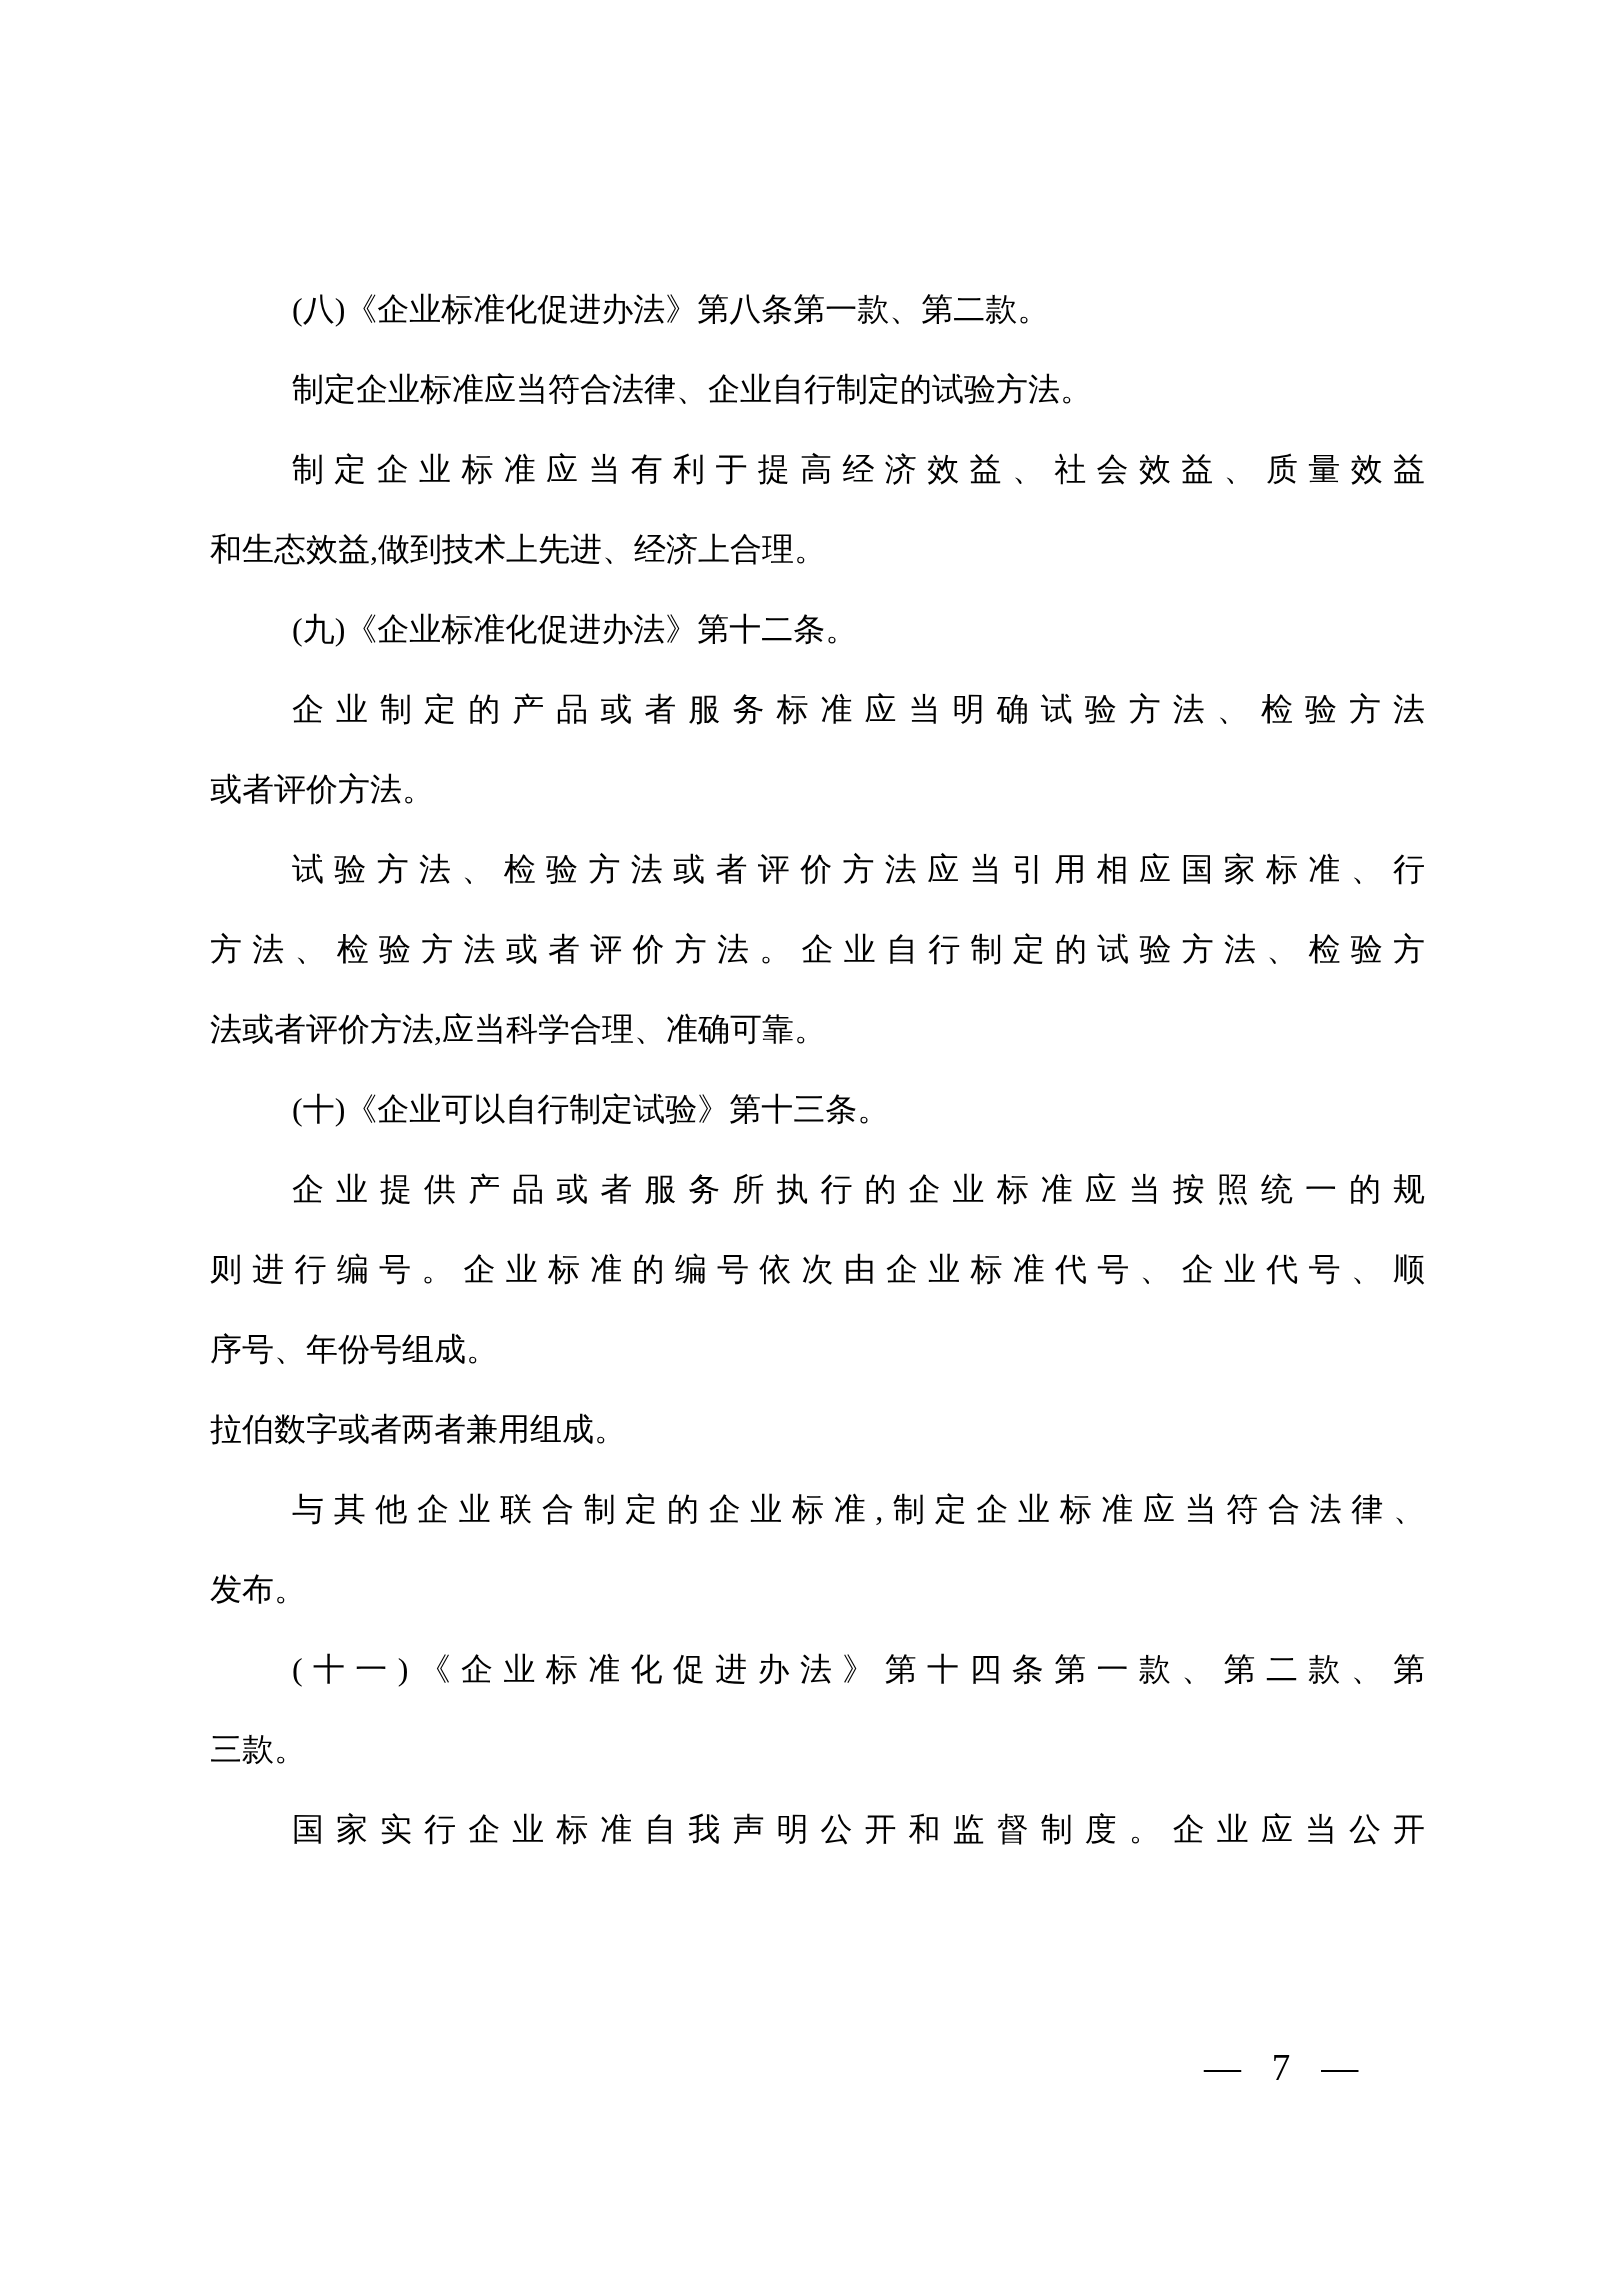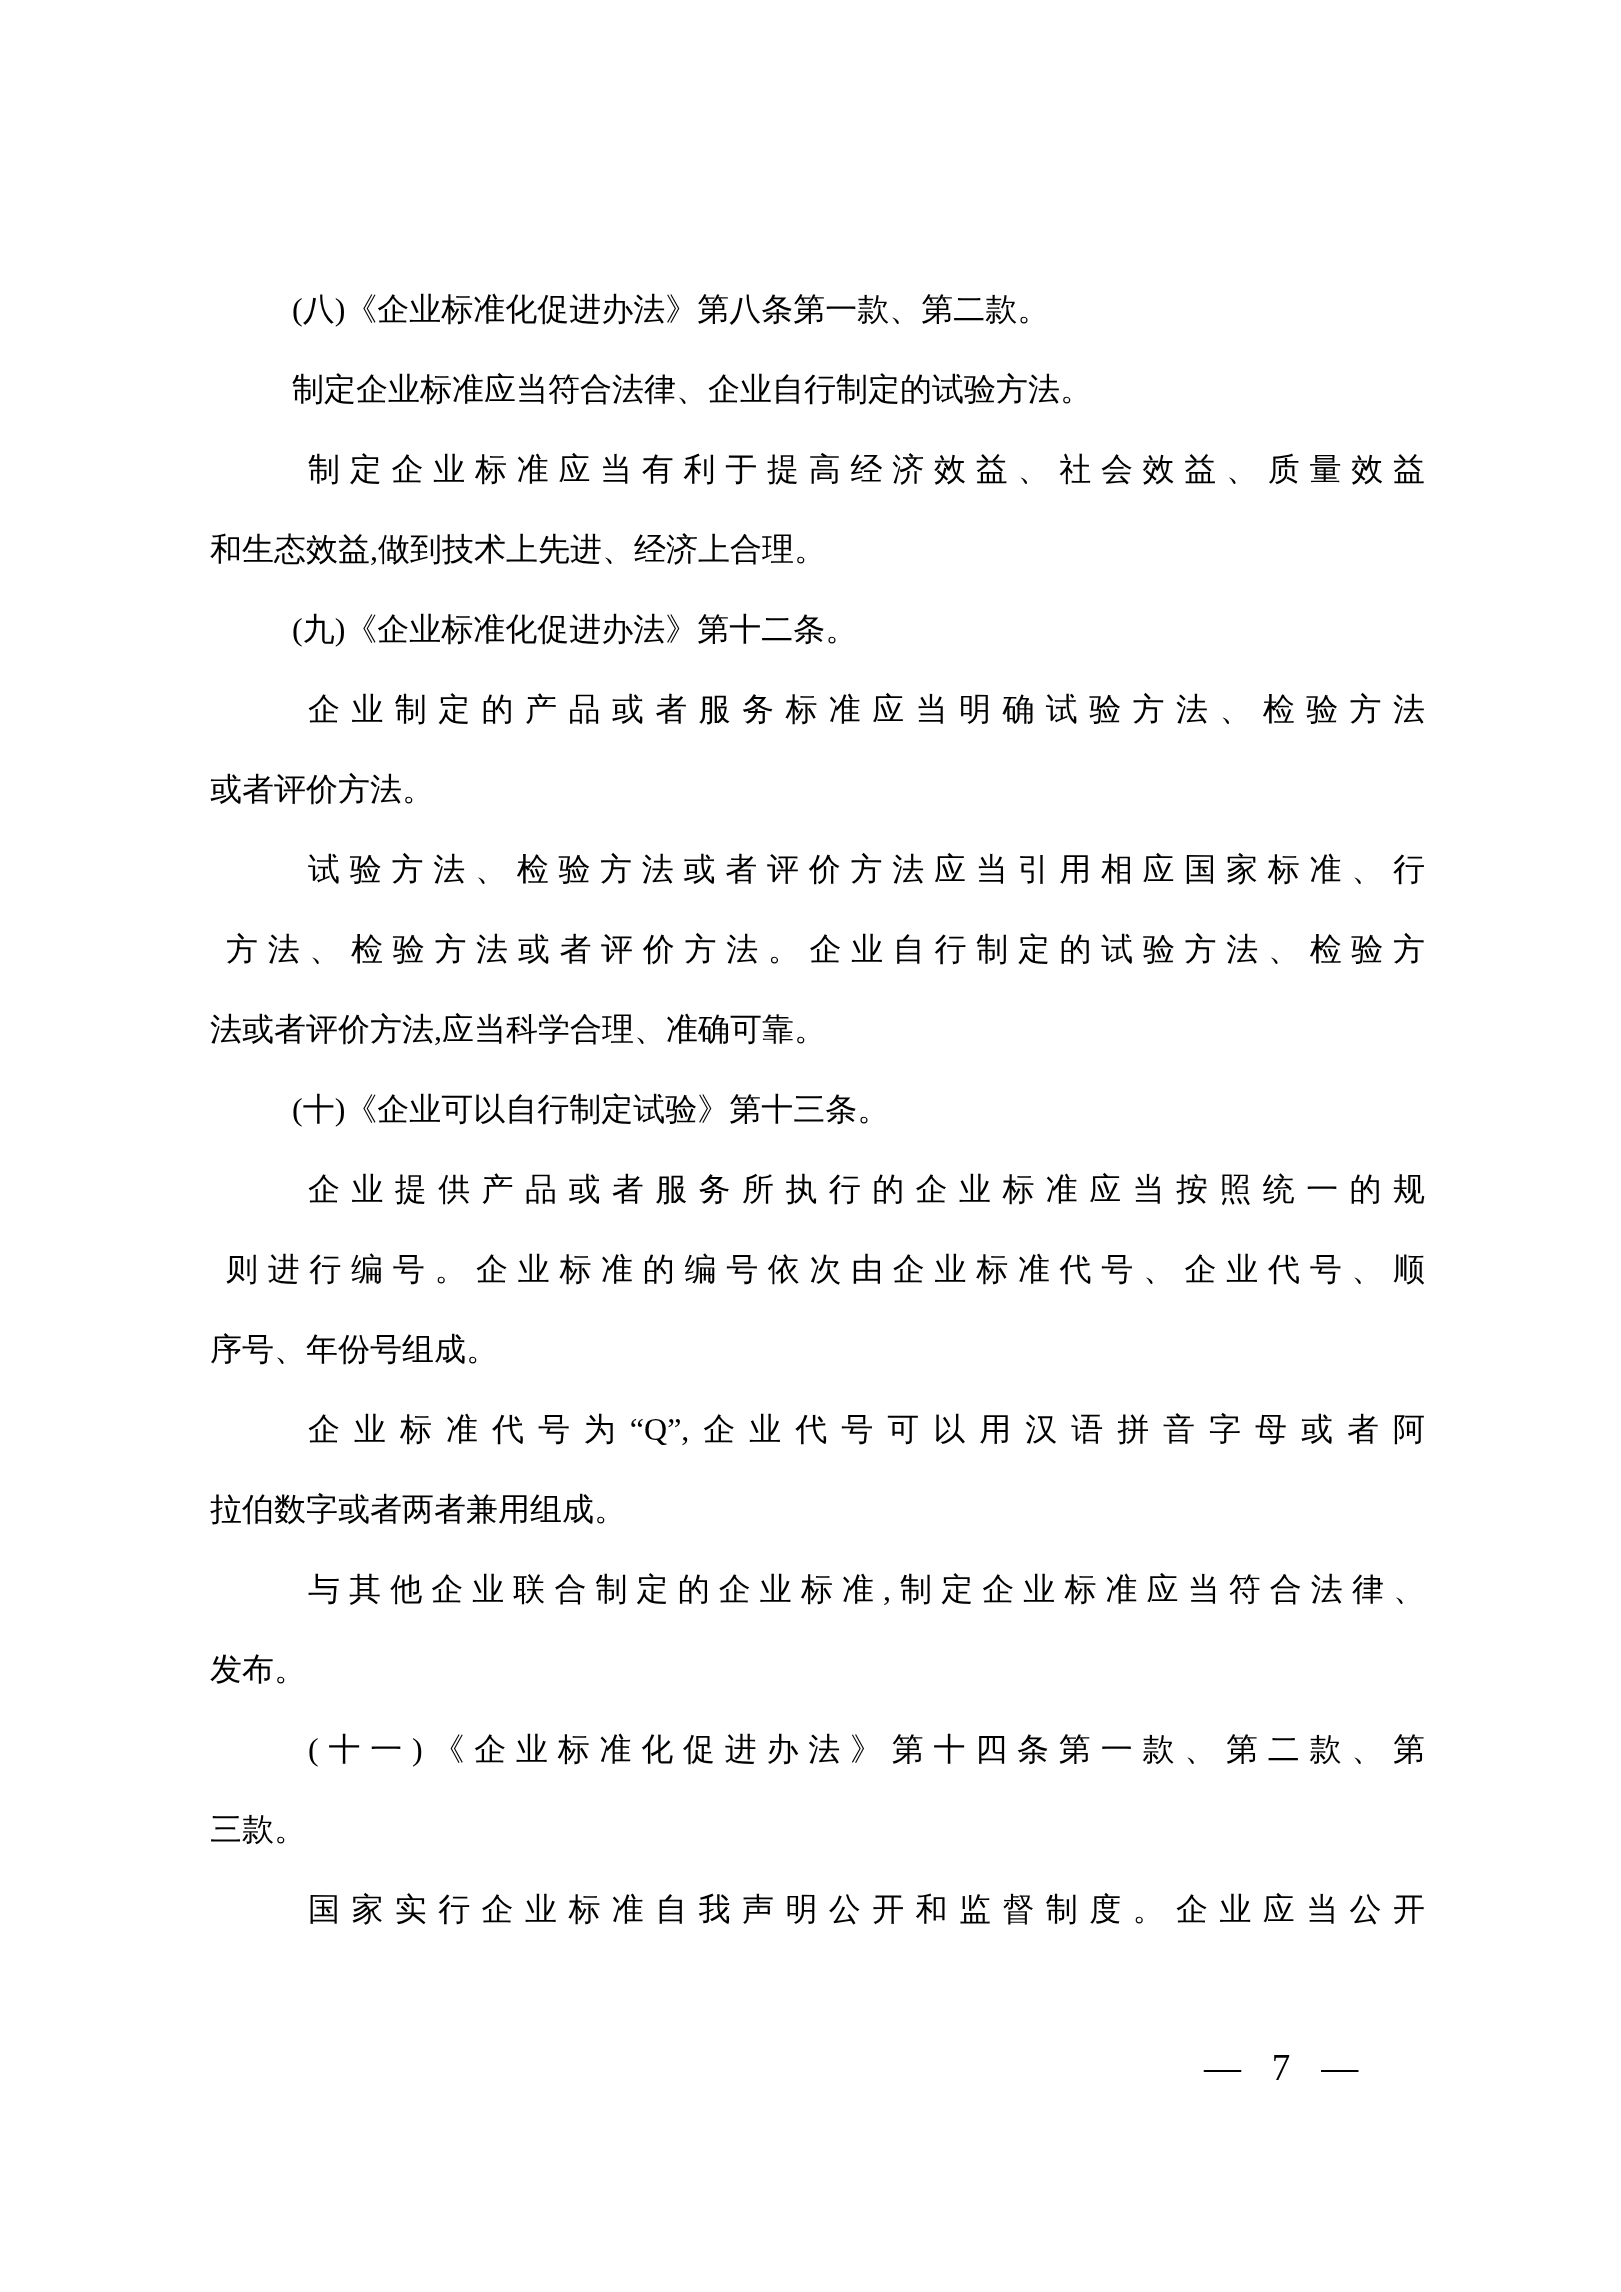--- a/index.html
+++ b/index.html
@@ -29,21 +29,20 @@
     text-align: justify;
     text-justify: inter-character;
     font-feature-settings: "halt" 1;
     white-space: normal;
   }
   .ln.indent {
     text-indent: 82px;
   }
   .ln.full {
     text-align-last: justify;
-    margin-left: 16px;
   }
   .footer {
     position: absolute;
     top: 2045px;
     left: 1204px;
     font-size: 37px;
     line-height: 45px;
     word-spacing: 19.6px;
     letter-spacing: 1px;
     color: #000000;
@@ -60,21 +59,20 @@
   <div class="ln indent">(九)《企业标准化促进办法》第十二条。</div>
   <div class="ln indent full">企业制定的产品或者服务标准应当明确试验方法、检验方法</div>
   <div class="ln">或者评价方法。</div>
   <div class="ln indent full">试验方法、检验方法或者评价方法应当引用相应国家标准、行</div>
   <div class="ln full">方法、检验方法或者评价方法。企业自行制定的试验方法、检验方</div>
   <div class="ln">法或者评价方法,应当科学合理、准确可靠。</div>
   <div class="ln indent">(十)《企业可以自行制定试验》第十三条。</div>
   <div class="ln indent full">企业提供产品或者服务所执行的企业标准应当按照统一的规</div>
   <div class="ln full">则进行编号。企业标准的编号依次由企业标准代号、企业代号、顺</div>
   <div class="ln">序号、年份号组成。</div>
-  <div class="ln indent full">企业标准代号为“Q”,企业代号可以用汉语拼音字母或者阿</div>
   <div class="ln">拉伯数字或者两者兼用组成。</div>
   <div class="ln indent full">与其他企业联合制定的企业标准,制定企业标准应当符合法律、</div>
   <div class="ln">发布。</div>
   <div class="ln indent full">(十一)《企业标准化促进办法》第十四条第一款、第二款、第</div>
   <div class="ln">三款。</div>
   <div class="ln indent full">国家实行企业标准自我声明公开和监督制度。企业应当公开</div>
 </div>
 
 <div class="footer">— 7 —</div>
 

